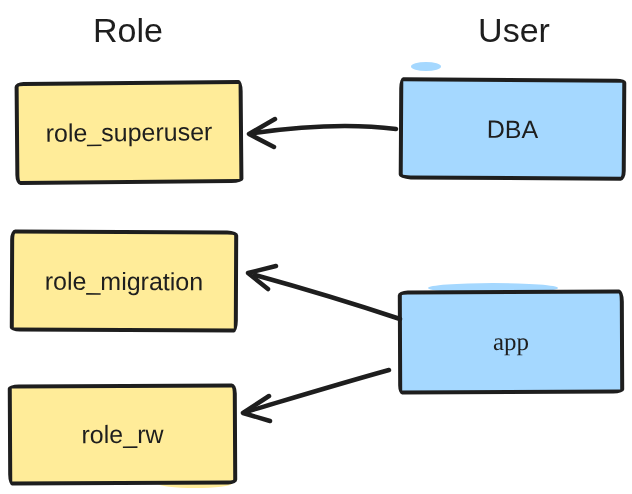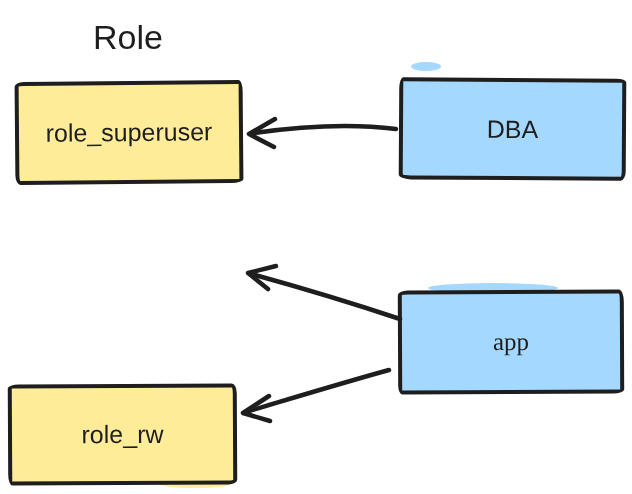--- a/index.html
+++ b/index.html
@@ -18,21 +18,21 @@
   }
   .heading {
     position: absolute;
     width: 140px;
     text-align: center;
     font-size: 34px;
     line-height: 1.1;
     color: var(--stroke, #1e1e1e);
     user-select: none;
   }
-  .heading.role { left: 58px; top: 19px; }
+  .heading.role { left: 58px; top: 12px; }
   .heading.user { left: 444px; top: 12px; }
 
   .node {
     position: absolute;
     box-sizing: border-box;
     border: 4.5px solid var(--stroke, #1e1e1e);
     display: flex;
     align-items: center;
     justify-content: center;
     font-size: 25px;
@@ -95,29 +95,33 @@
     stroke-linejoin: round;
   }
 </style>
 </head>
 <body>
 
 <div class="canvas">
 
   <div class="heading role">Role</div>
 
+  <div class="heading user">User</div>
 
   <div class="peek dba-top"></div>
   <div class="peek app-top"></div>
   <div class="peek rw-bottom"></div>
 
   <div class="node role-node n-superuser">
     <span>role_superuser</span>
   </div>
 
+  <div class="node role-node n-migration">
+    <span>role_migration</span>
+  </div>
 
   <div class="node role-node n-rw">
     <span>role_rw</span>
   </div>
 
   <div class="node user-node n-dba">
     <span>DBA</span>
   </div>
 
   <div class="node user-node n-app">

